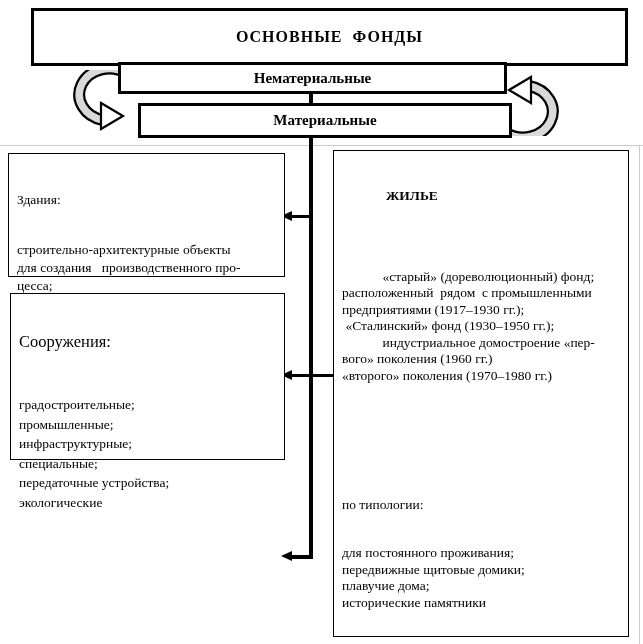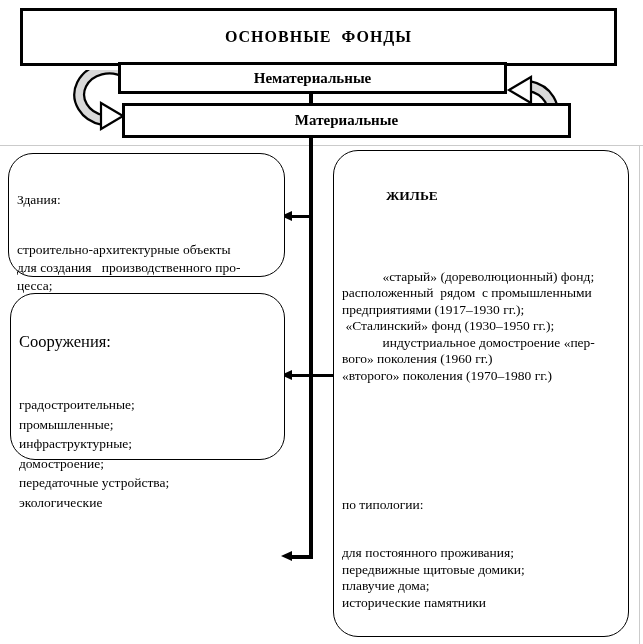--- a/index.html
+++ b/index.html
@@ -9,21 +9,21 @@
   }
   .box{position:absolute;background:#ffffff;box-sizing:border-box;z-index:3;}
   .thick{border:3px solid #000;}
   .thin{border:1.5px solid #000;}
   .center-flex{display:flex;align-items:center;justify-content:center;}
 
   .title-text{font-size:16px;font-weight:bold;letter-spacing:1px;white-space:pre;}
   .cycle-label{font-size:15px;font-weight:bold;}
 
   .box-pad{padding:5px 8px 4px 8px;}
-  .txt{font-size:13.5px;white-space:pre;border-radius:25px;}
+  .txt{font-size:13.5px;white-space:pre;}
 
   
   #buildings-box .line, #buildings-box .hdr{line-height:18px;}
   #buildings-box .hdr{font-weight:normal;}
 
   
   #structures-box .hdr{font-size:16.5px;line-height:22px;margin-bottom:10px;}
   #structures-box .line{line-height:19.5px;}
 
   
@@ -71,39 +71,39 @@
 
   <div class="hline" style="left:292px;top:215px;width:19px"></div>
   <div class="arrowhead-left" style="left:281px;top:211px"></div>
 
   <div class="hline" style="left:292px;top:374px;width:42px"></div>
   <div class="arrowhead-left" style="left:281px;top:370px"></div>
 
   <div class="hline" style="left:290px;top:555px;width:23px;height:4px"></div>
   <div class="arrowhead-left" style="left:281px;top:551px"></div>
 
-  <div class="box thick center-flex" style="left:20px;top:8px;width:597px;height:58px">
+  <div class="box thick center-flex" style="left:31px;top:8px;width:597px;height:58px">
     <span class="title-text">ОСНОВНЫЕ  ФОНДЫ</span>
   </div>
 
   <div class="box thick center-flex" style="left:118px;top:62px;width:389px;height:32px">
     <span class="cycle-label">Нематериальные</span>
   </div>
-  <div class="box thick center-flex" style="left:122px;top:103px;width:449px;height:35px">
+  <div class="box thick center-flex" style="left:138px;top:103px;width:374px;height:35px">
     <span class="cycle-label">Материальные</span>
   </div>
 
   <div id="buildings-box" class="box thin box-pad txt" style="left:8px;top:153px;width:277px;height:124px">
     <div class="hdr">Здания:</div>
     <div><div class="line">строительно-архитектурные объекты</div><div class="line">для создания   производственного про-</div><div class="line">цесса;</div><div class="line">склады, гаражи, сараи;</div><div class="line">передвижные домики</div></div>
   </div>
 
   <div id="structures-box" class="box thin box-pad txt" style="left:10px;top:293px;width:275px;height:167px">
     <div class="hdr">Сооружения:</div>
-    <div><div class="line">градостроительные;</div><div class="line">промышленные;</div><div class="line">инфраструктурные;</div><div class="line">домостроение;</div><div class="line">передаточные устройства;</div><div class="line">экологические</div></div>
+    <div><div class="line">градостроительные;</div><div class="line">промышленные;</div><div class="line">инфраструктурные;</div><div class="line">специальные;</div><div class="line">передаточные устройства;</div><div class="line">экологические</div></div>
   </div>
 
 
   <div id="housing-box" class="box thin box-pad txt" style="left:333px;top:150px;width:296px;height:487px">
     <div class="hdr">ЖИЛЬЕ</div>
     <div class="section">
       <div><div class="line">            «старый» (дореволюционный) фонд;</div><div class="line">расположенный  рядом  с промышленными</div><div class="line">предприятиями (1917–1930 гг.);</div><div class="line"> «Сталинский» фонд (1930–1950 гг.);</div><div class="line">            индустриальное домостроение «пер-</div><div class="line">вого» поколения (1960 гг.)</div><div class="line">«второго» поколения (1970–1980 гг.)</div></div>
     </div>
     <div class="section">
       <div class="sec-title">по типологии:</div>

